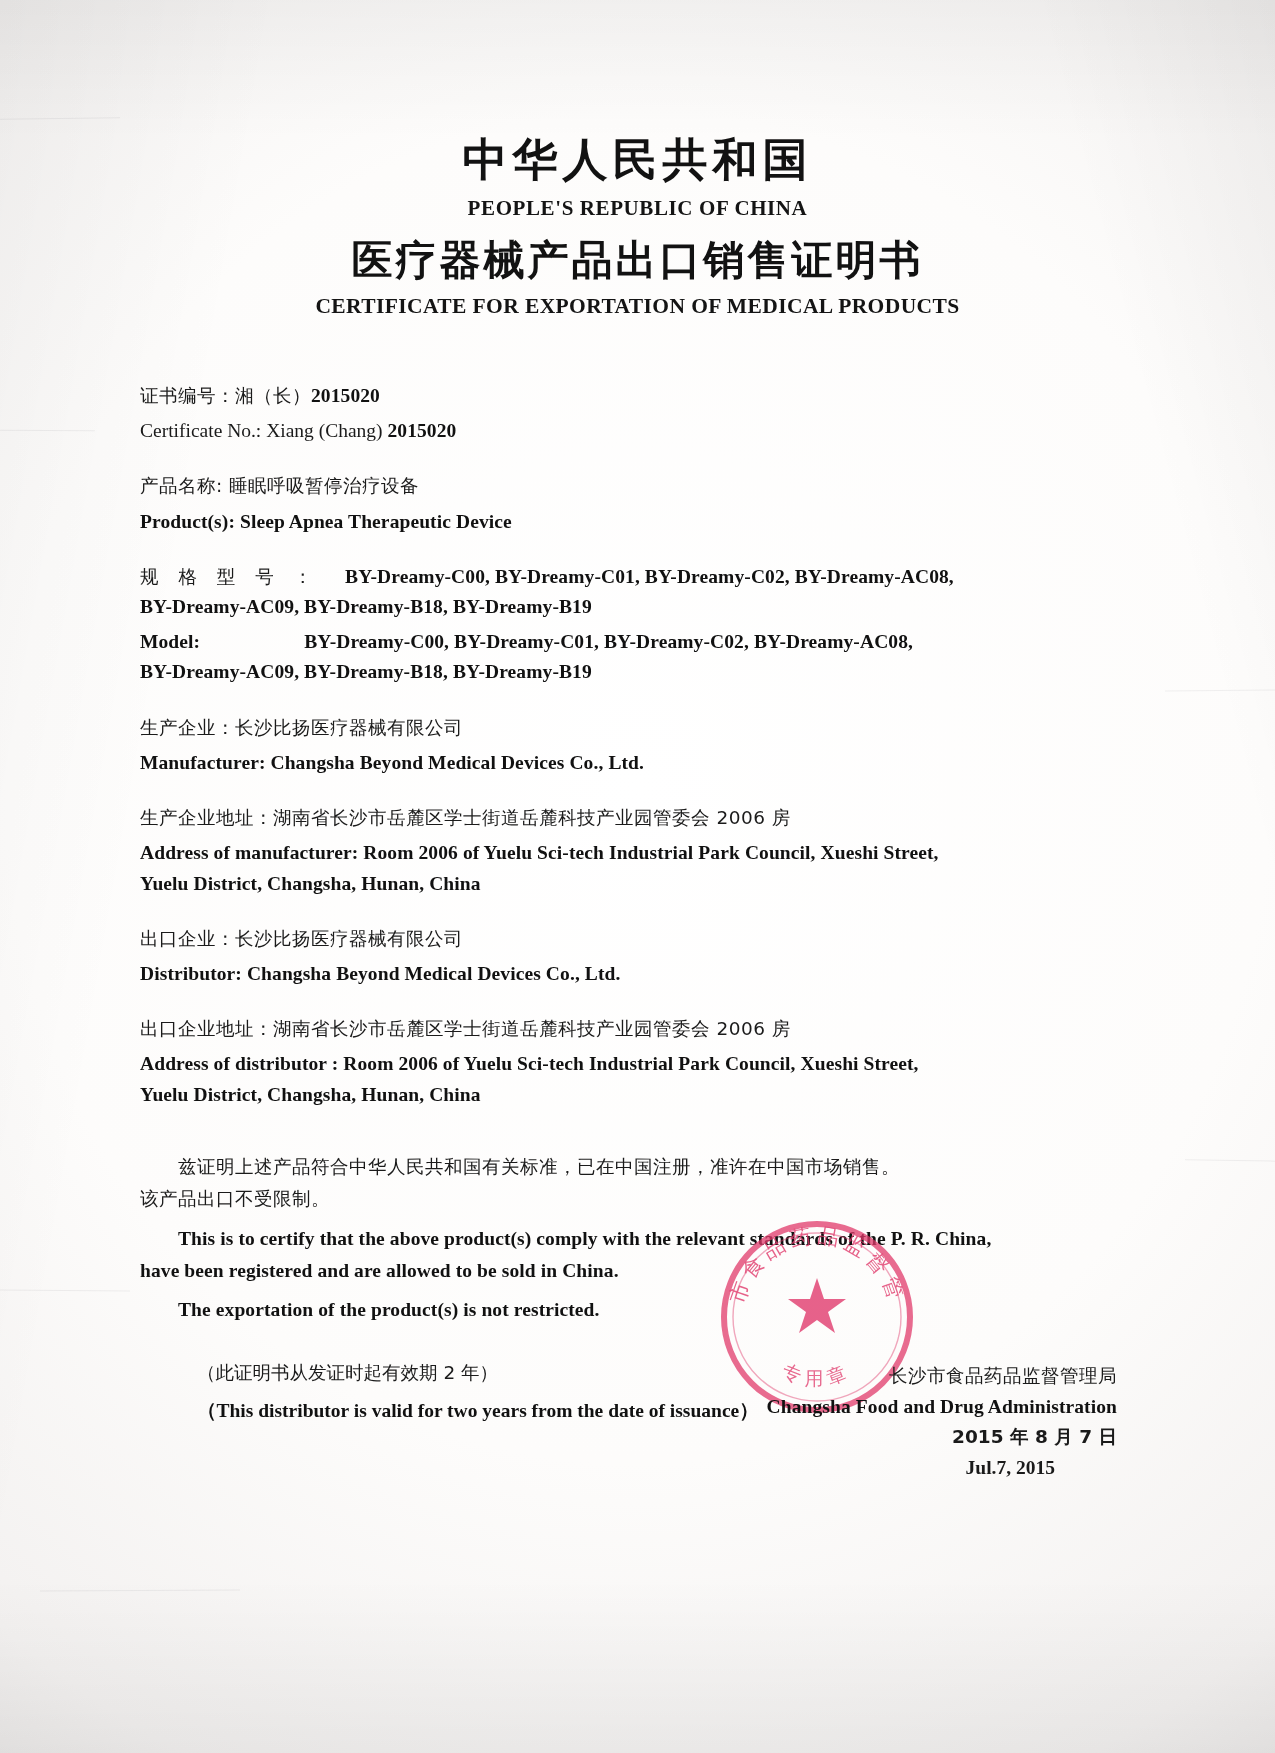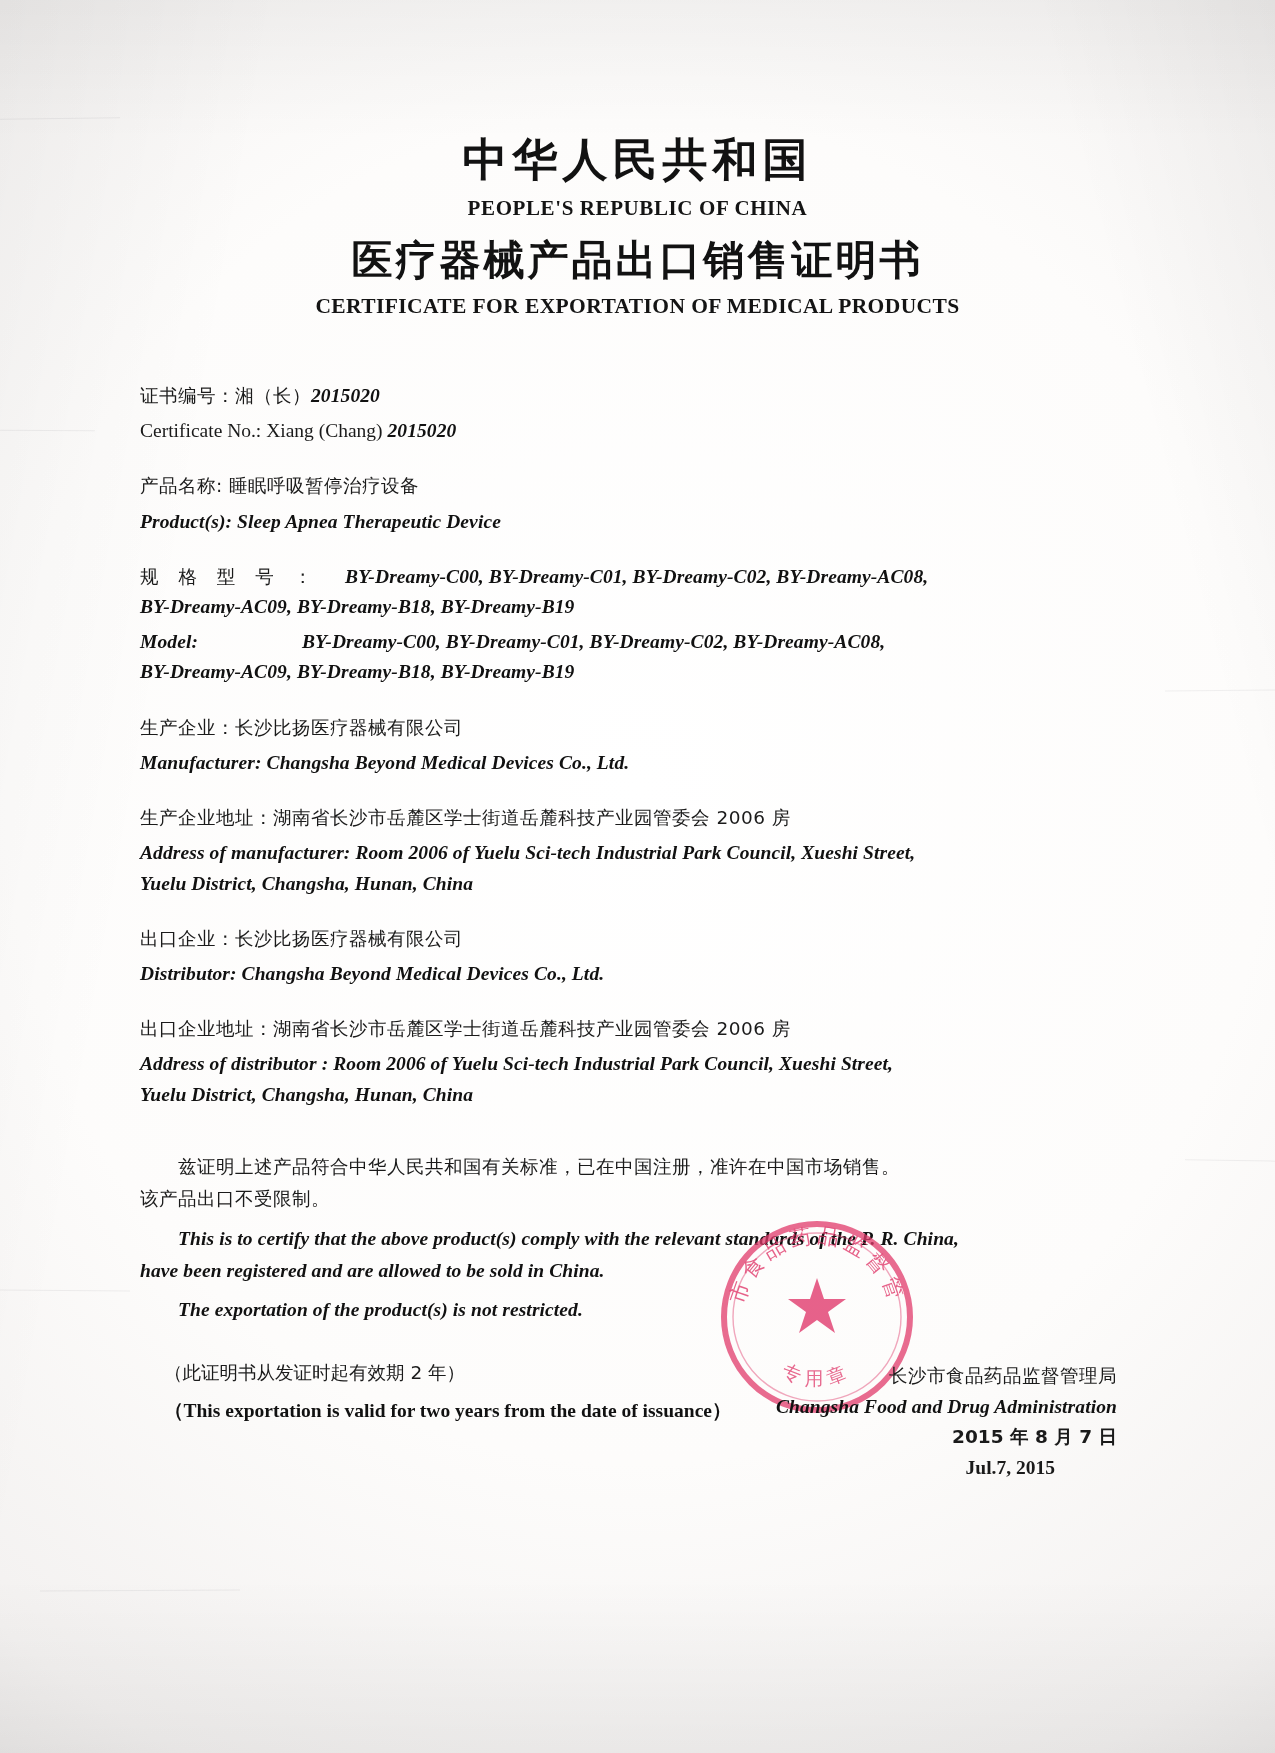--- a/index.html
+++ b/index.html
@@ -101,21 +101,20 @@
     letter-spacing: 0.5px;
     color: #1b1b1b;
     font-weight: 400;
   }
   .en {
     font-family: "Liberation Serif", serif;
     font-weight: 700;
     font-size: 19.5px;
     color: #111;
     letter-spacing: 0.1px;
-    font-style: italic;
   }
   .en-light {
     font-family: "Liberation Serif", serif;
     font-weight: 400;
     font-size: 19.5px;
     color: #1a1a1a;
   }
   .sp { margin-top: 5px; }
 
   .models-cn .lbl { letter-spacing: 7px; }
@@ -138,21 +137,21 @@
   }
   .sig div { line-height: 1.62; }
   .sig .cn { font-size: 18.5px; }
   .sig .en { font-size: 19.5px; }
   .sig .date-cn { font-family: "DejaVu Sans", "Liberation Sans", sans-serif; font-weight: 700; font-size: 18.5px; }
   .sig .date-en { font-weight: 700; font-size: 19.5px; padding-right: 62px; }
 
   
   .validity {
     position: absolute;
-    left: 124px;
+    left: 157px;
     top: 1360px;
     z-index: 3;
   }
   .validity .l1 {
     font-family: "DejaVu Sans", "Liberation Sans", sans-serif;
     font-size: 18.5px;
     color: #1b1b1b;
     margin-bottom: 12px;
     padding-left: 40px;
   }
@@ -281,16 +280,16 @@
         <textPath href="#sealArcBottom" startOffset="50%" text-anchor="middle">专用章</textPath>
       </text>
       <g opacity="0.9" fill="#e0396b">
         <polygon points="99,60 106,81 128,81 110,94 117,115 99,102 81,115 88,94 70,81 92,81"></polygon>
       </g>
     </svg>
   </div>
 
   <div class="validity">
     <div class="l1">（此证明书从发证时起有效期 2 年）</div>
-    <div class="l2">（This exportation is valid for two years from the date of issuance）</div>
+    <div class="l2">（This distributor is valid for two years from the date of issuance）</div>
   </div>
 
 </div>
 
 </body></html>

